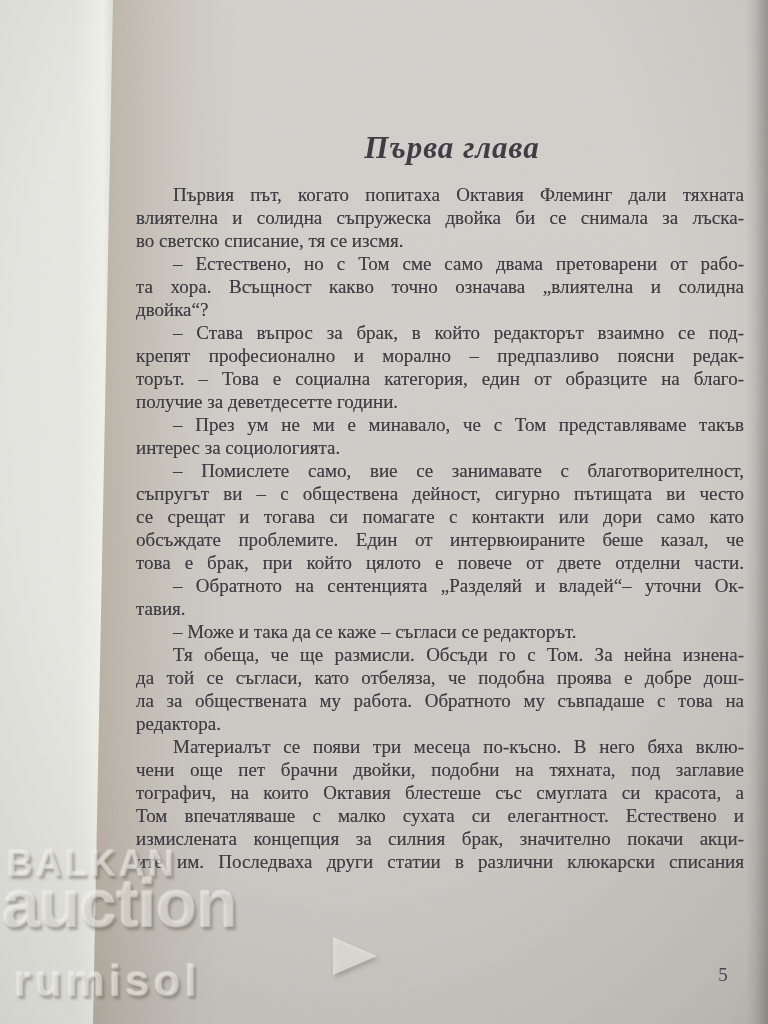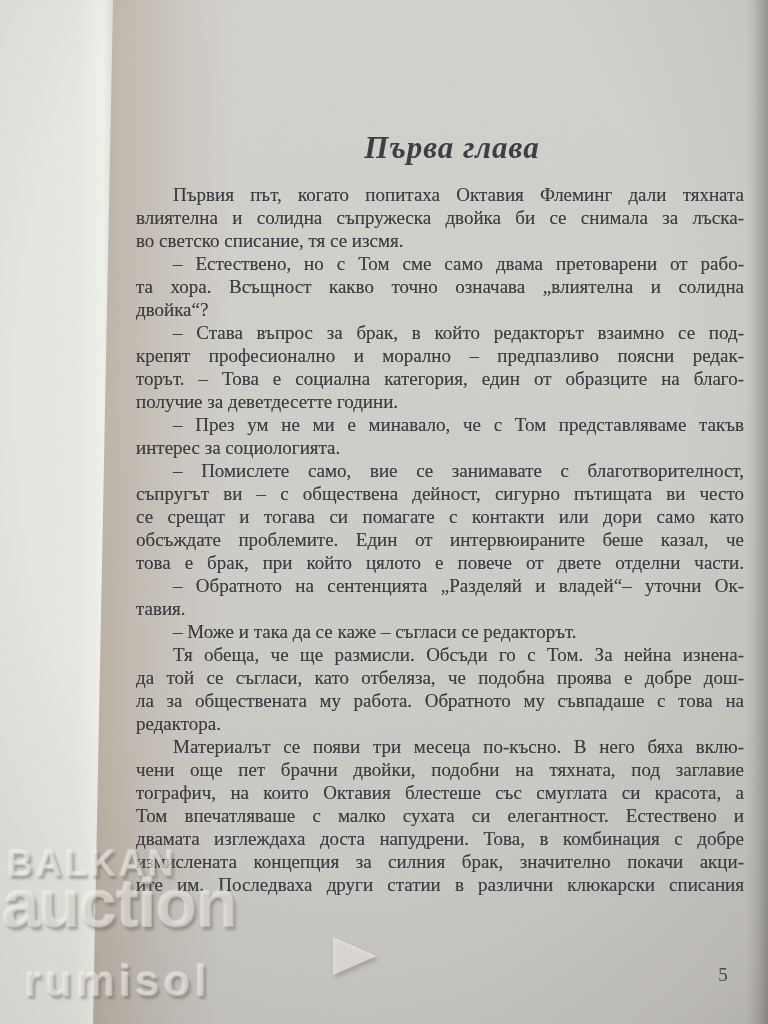--- a/index.html
+++ b/index.html
@@ -47,21 +47,21 @@
   }
   
   .watermark{position:absolute;inset:0;pointer-events:none;border-radius:8px;}
   .wm{
     position:absolute;font-family:"Liberation Sans", sans-serif;font-weight:bold;
     color:rgba(242,240,234,0.40);
     text-shadow:-1px -1px 1px rgba(255,255,255,0.35), 2px 3px 3px rgba(95,88,76,0.45);
   }
   .wm-balkan{left:7px;top:843px;font-size:36px;letter-spacing:3px;}
   .wm-auction{left:2px;top:864px;font-size:68px;letter-spacing:-1px;}
-  .wm-rumisol{left:14px;top:956px;font-size:44px;letter-spacing:4px;margin-left:10px;}
+  .wm-rumisol{left:14px;top:956px;font-size:44px;letter-spacing:4px;}
   .wm-play{
     position:absolute;left:333px;top:937px;width:0;height:0;
     border-left:44px solid rgba(235,233,227,0.72);
     border-top:19px solid transparent;border-bottom:19px solid transparent;
     filter:drop-shadow(2px 3px 2px rgba(95,88,76,0.45));
   }
   .grain{position:absolute;inset:0;pointer-events:none;}
 </style>
 </head>
 <body>
@@ -96,21 +96,20 @@
       <div class="line">тавия.</div>
       <div class="line indent">– Може и така да се каже – съгласи се редакторът.</div>
       <div class="line indent justify">Тя обеща, че ще размисли. Обсъди го с Том. За нейна изнена-</div>
       <div class="line justify">да той се съгласи, като отбеляза, че подобна проява е добре дош-</div>
       <div class="line justify">ла за обществената му работа. Обратното му съвпадаше с това на</div>
       <div class="line">редактора.</div>
       <div class="line indent justify">Материалът се появи три месеца по-късно. В него бяха вклю-</div>
       <div class="line justify">чени още пет брачни двойки, подобни на тяхната, под заглавие</div>
       <div class="line justify">тографич, на които Октавия блестеше със смуглата си красота, а</div>
       <div class="line justify">Том впечатляваше с малко сухата си елегантност. Естествено и</div>
-      <div class="line justify">двамата изглеждаха доста напудрени. Това, в комбинация с добре</div>
       <div class="line justify">измислената концепция за силния брак, значително покачи акци-</div>
       <div class="line justify">ите им. Последваха други статии в различни клюкарски списания</div>
     </div>
 
   <div class="page-number">5</div>
 
   <div class="watermark">
     <div class="wm wm-balkan">BALKAN</div>
     <div class="wm wm-auction">auction</div>
     <div class="wm-play"></div>

